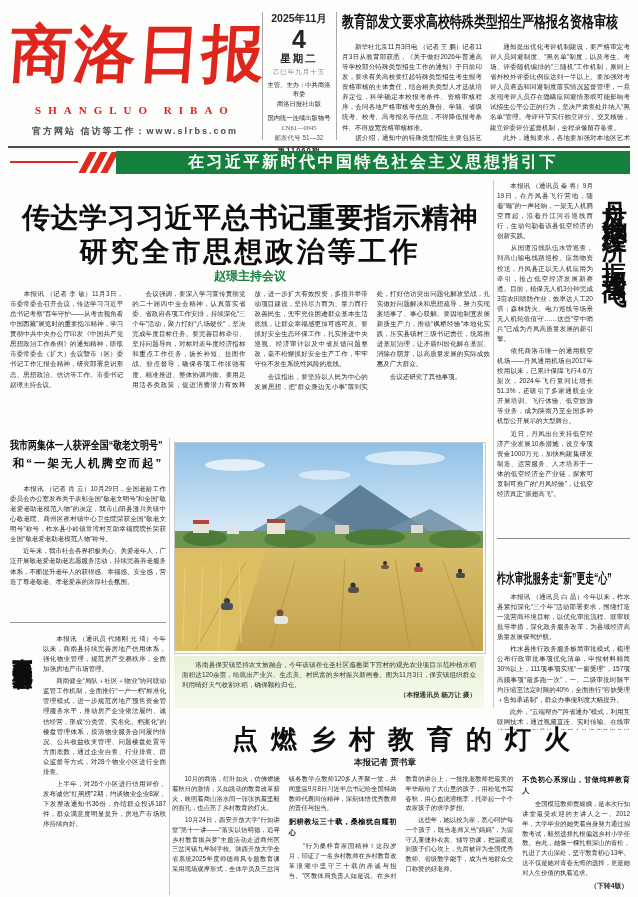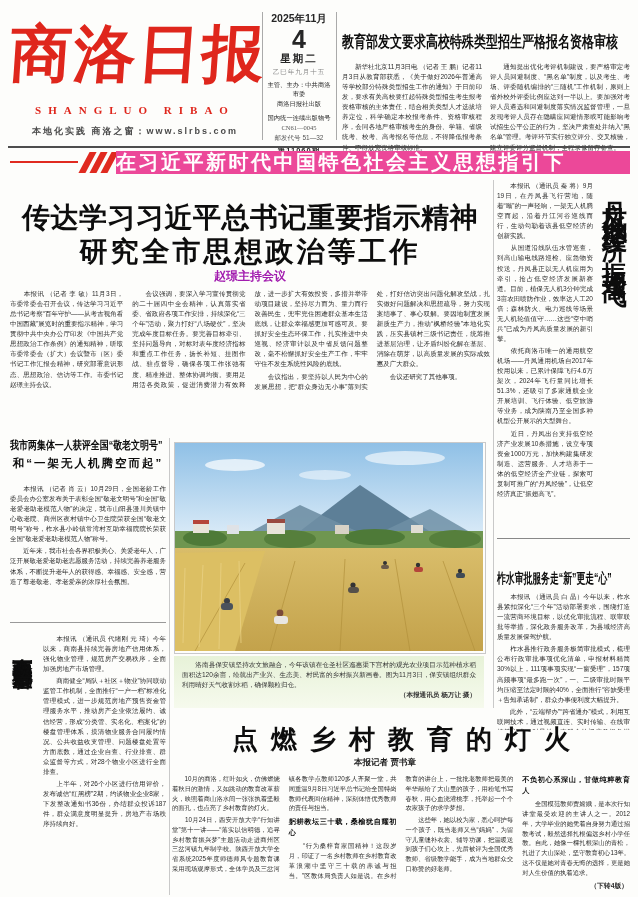--- a/index.html
+++ b/index.html
@@ -18,40 +18,40 @@
   .db-day{font-size:25px;font-weight:700;line-height:26px;}
   .db-week{font-size:10.5px;font-weight:700;letter-spacing:2px;}
   .db-lunar{font-size:6.5px;color:#888;margin-top:2px;letter-spacing:1px;}
   .db-s{font-size:6.3px;margin-top:4px;color:#222;}
   .db-s2{font-size:6.3px;margin-top:1px;color:#222;}
   .db-serial{font-size:6.3px;margin-top:5px;}
   .db-cn{font-size:6.5px;color:#555;margin-top:1px;font-family:"Liberation Serif",serif;}
   .db-post{font-size:6.5px;color:#555;margin-top:3px;}
   .db-issue{font-size:7.5px;font-weight:700;margin-top:3px;letter-spacing:1px;}
   .db-pages{font-size:7.5px;font-weight:700;margin-top:2px;letter-spacing:3px;}
-  #tr-article{position:absolute;left:342px;top:12px;width:288px;height:132px;overflow:hidden;margin-top:20px;}
+  #tr-article{position:absolute;left:342px;top:12px;width:288px;height:132px;overflow:hidden;}
   #tr-headline{font-size:16px;font-weight:900;color:#0d0d0d;white-space:nowrap;
                transform:scaleX(0.75);transform-origin:left top;}
   .tr-cols{position:absolute;top:30px;width:140px;height:100px;overflow:hidden;}
   #hdr-rule{position:absolute;left:8px;top:146px;width:622px;height:2px;background:#4d4d4d;}
   
   #banner-line{position:absolute;left:10px;top:161px;width:68px;height:2px;background:#e02a20;}
   .stripe{position:absolute;top:152px;width:7px;height:21px;background:#e02a20;transform:skewX(-28deg);}
-  #banner{position:absolute;left:116px;top:151px;width:514px;height:23px;background:#ec4899;
-          color:#fff;font-size:20px;font-weight:900;letter-spacing:2.5px;
-          display:flex;align-items:center;}
+  #banner{position:absolute;left:116px;top:151px;width:514px;height:23px;background:#15803d;
+          color:#fff;font-size:16px;font-weight:900;letter-spacing:2.5px;
+          display:flex;align-items:center;justify-content:center;}
   
   #lead-kicker{position:absolute;left:10px;top:181px;width:480px;text-align:center;
                font-size:14px;font-weight:900;color:#0d0d0d;letter-spacing:1px;}
   #lead-h1a{position:absolute;left:10px;top:199px;width:480px;text-align:center;
             font-size:28px;font-weight:900;color:#0d0d0d;letter-spacing:0.5px;}
   #lead-h1b{position:absolute;left:10px;top:233px;width:480px;text-align:center;
             font-size:28px;font-weight:900;color:#0d0d0d;letter-spacing:3px;}
   #lead-presider{position:absolute;left:10px;top:268px;width:480px;text-align:center;
-                 font-size:12px;font-weight:700;color:#a21caf;}
+                 font-size:12px;font-weight:700;color:#15803d;}
   .small-text{font-size:6.5px;line-height:1.55;text-align:justify;color:#2b2b2b;}
   .small-text p{margin:0 0 2px 0;}
   #lead-body{position:absolute;left:10px;top:289px;width:480px;height:139px;
              column-count:4;column-gap:9px;overflow:hidden;}
   
   #danfeng{position:absolute;left:497px;top:179px;width:133px;height:352px;}
   #danfeng-h{position:absolute;right:0;top:2px;height:348px;writing-mode:vertical-rl;
              font-size:25px;font-weight:900;color:#0d0d0d;letter-spacing:7px;line-height:30px;}
   #danfeng-body{position:absolute;left:0;top:2px;width:96px;height:348px;overflow:hidden;}
   #rail-rule{position:absolute;left:497px;top:538px;width:133px;height:1px;background:#888;}
@@ -91,21 +91,21 @@
   .railsep{position:absolute;background:#c9c9c9;}
 </style>
 </head>
 <body>
 
 <div id="page">
 
   <div id="masthead">
     <div id="mast-title">商洛日报</div>
     <div id="mast-latin">SHANGLUO RIBAO</div>
-    <div id="mast-site">本地化实践 商洛之窗：www.slrbs.com</div>
+    <div id="mast-site">官方网站 信访等工作：www.slrbs.com</div>
   </div>
 
   <div class="vrule" style="left:262px;top:12px;height:128px;"></div>
   <div class="vrule" style="left:336px;top:12px;height:128px;"></div>
 
   <div id="datebox">
     <div class="db-ym">2025年11月</div>
     <div class="db-day">4</div>
     <div class="db-week">星期二</div>
     <div class="db-lunar">乙巳年九月十五</div>

